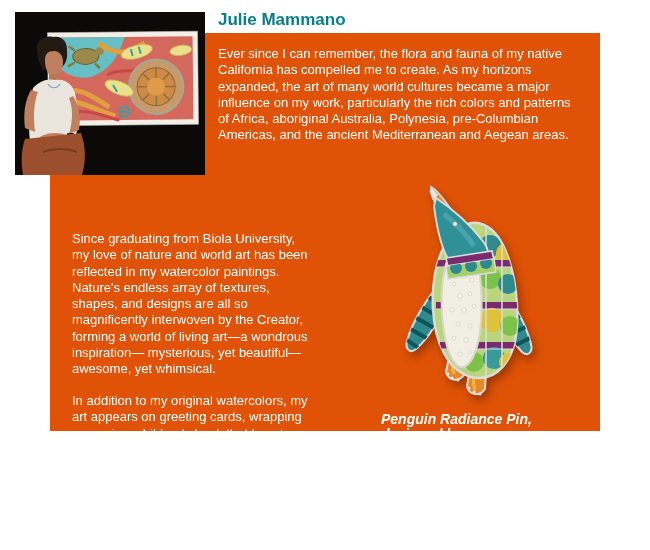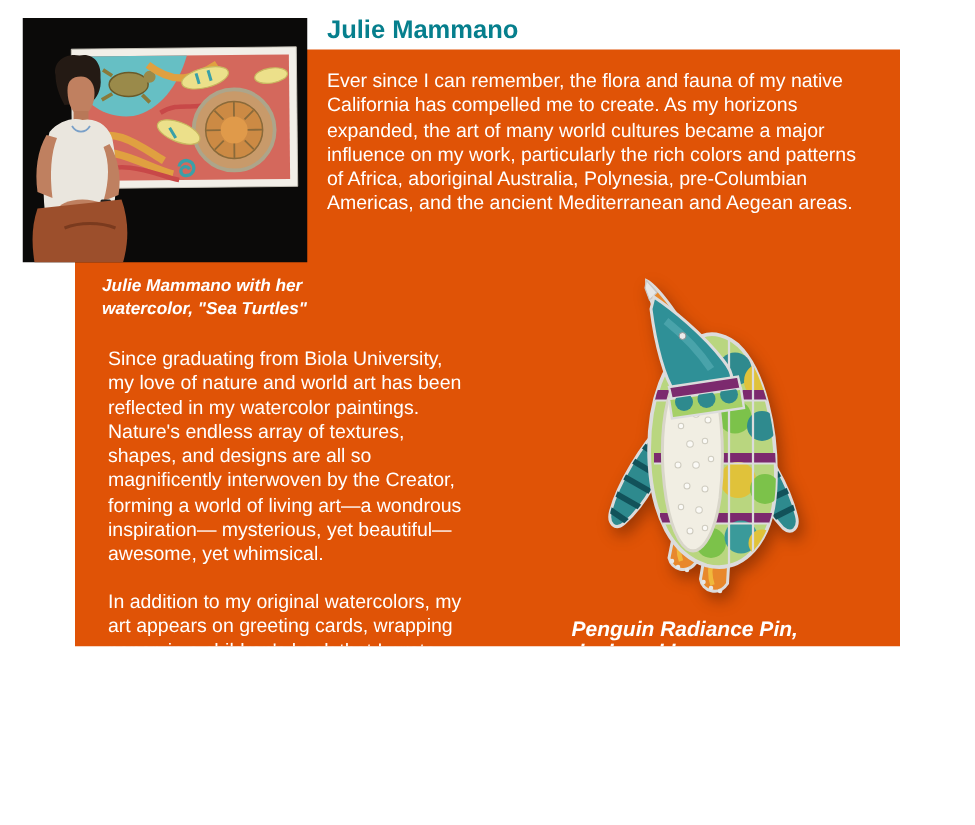--- a/index.html
+++ b/index.html
@@ -94,22 +94,20 @@
         <path d="M16,78 C10,88 8,102 10,116 L20,120 C18,104 19,90 23,80 Z" fill="#bf8060"></path>
         <path d="M58,84 C64,94 66,106 64,118 L54,122 C58,108 58,96 54,86 Z" fill="#bf8060"></path>
         <ellipse cx="40" cy="129" rx="17" ry="8" fill="#bf8060"></ellipse>
         <rect x="52" y="121" width="7" height="5" rx="1" fill="#22201e"></rect>
         <path d="M10,127 L66,121 C71,135 71,149 67,163 L8,163 C6,150 6,139 10,127 Z" fill="#9c4f2c"></path>
         <path d="M28,140 C38,136 52,136 62,140" stroke="#7a3a1e" stroke-width="2" fill="none"></path>
       </g>
     </svg>
   </div>
 
-  <div class="photo-caption">Julie Mammano with her
-watercolor, "Sea Turtles"</div>
 
   <div class="para para-2">Since graduating from Biola University,
 my love of nature and world art has been
 reflected in my watercolor paintings.
 Nature's endless array of textures,
 shapes, and designs are all so
 magnificently interwoven by the Creator,
 forming a world of living art—a wondrous
 inspiration— mysterious, yet beautiful—
 awesome, yet whimsical.</div>

